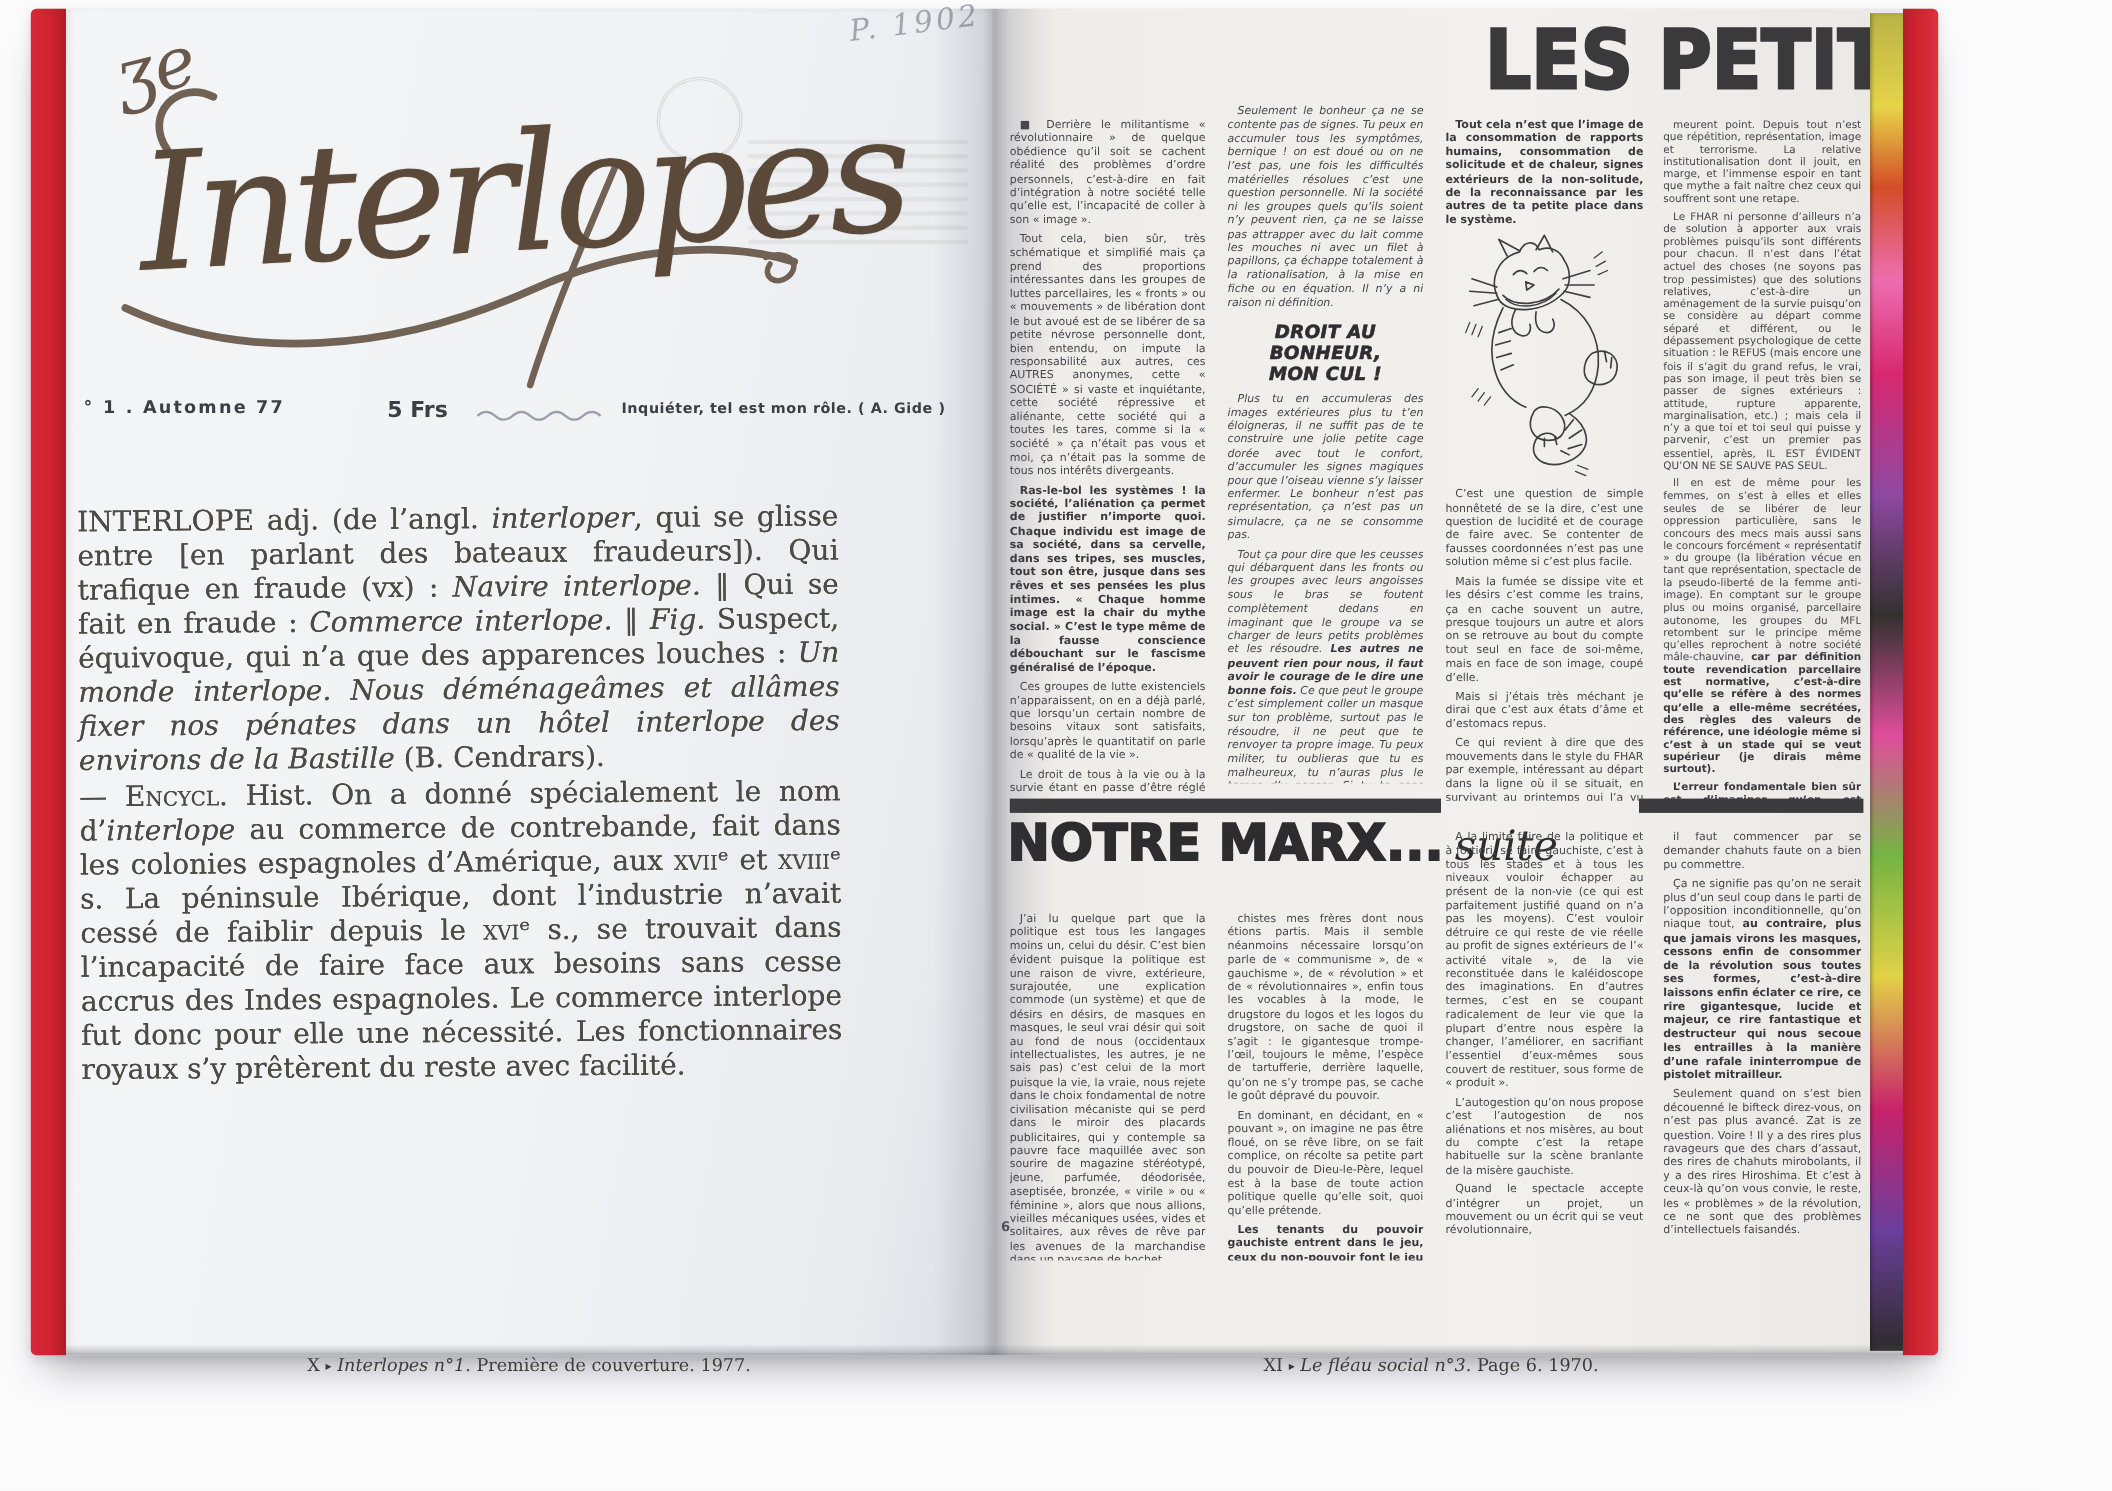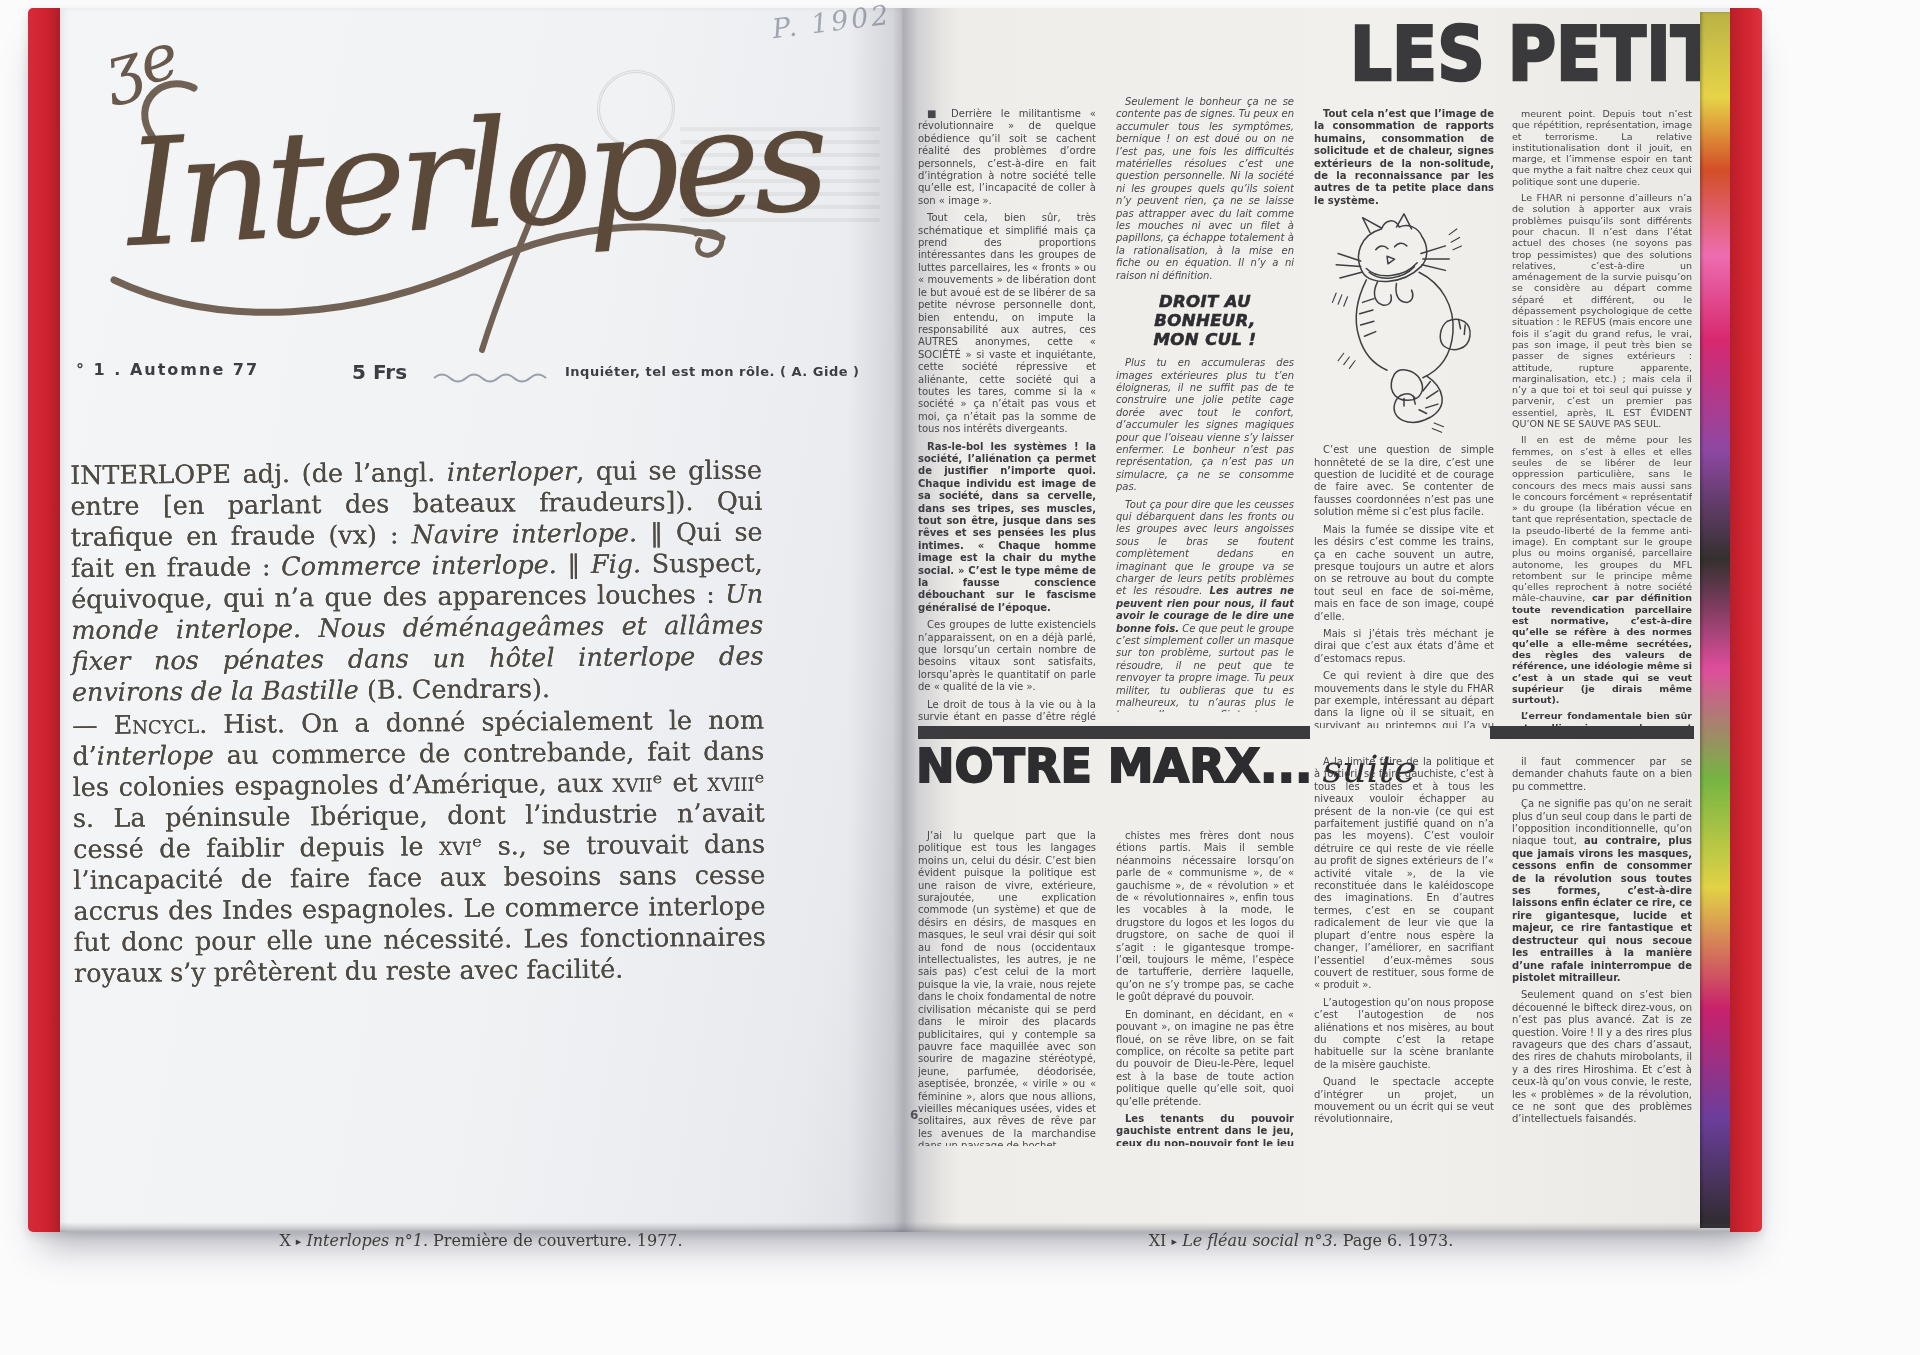--- a/index.html
+++ b/index.html
@@ -184,21 +184,21 @@
       <path d="M16 150 l-6 8 M22 154 l-6 8 M28 158 l-6 8" stroke-width="1.2"></path>
       <path d="M112 224 l10 4 M110 230 l10 4" stroke-width="1.2"></path>
     </g>
   </svg>
           <p class="np"><span class="">C’est une question de simple honnêteté de se la dire, c’est une question de lucidité et de courage de faire avec. Se contenter de fausses coordonnées n’est pas une solution même si c’est plus facile.</span></p>
           <p class="np"><span class="">Mais la fumée se dissipe vite et les désirs c’est comme les trains, ça en cache souvent un autre, presque toujours un autre et alors on se retrouve au bout du compte tout seul en face de soi-même, mais en face de son image, coupé d’elle.</span></p>
           <p class="np"><span class="">Mais si j’étais très méchant je dirai que c’est aux états d’âme et d’estomacs repus.</span></p>
           <p class="np"><span class="">Ce qui revient à dire que des mouvements dans le style du FHAR par exemple, intéressant au départ dans la ligne où il se situait, en survivant au printemps qui l’a vu naître, en se popularisant est devenu aberrant. Il a cherché sa libération </span></p>
         </div>
       <div class="col small" style="left:610px;top:100px;width:180px;height:620px;">
-          <p class="np"><span class="">meurent point. Depuis tout n’est que répétition, représentation, image et terrorisme. La relative institutionalisation dont il jouit, en marge, et l’immense espoir en tant que mythe a fait naître chez ceux qui politique sont une duperie.</span></p>
+          <p class="np"><span class="">meurent point. Depuis tout n’est que répétition, représentation, image et terrorisme. La relative institutionalisation dont il jouit, en marge, et l’immense espoir en tant que mythe a fait naître chez ceux qui souffrent sont une retape.</span></p>
           <p class="np"><span class="">Le FHAR ni personne d’ailleurs n’a de solution à apporter aux vrais problèmes puisqu’ils sont différents pour chacun. Il n’est dans l’état actuel des choses (ne soyons pas trop pessimistes) que des solutions relatives, c’est-à-dire un aménagement de la survie puisqu’on se considère au départ comme séparé et différent, ou le dépassement psychologique de cette situation : le REFUS (mais encore une fois il s’agit du grand refus, le vrai, pas son image, il peut très bien se passer de signes extérieurs : attitude, rupture apparente, marginalisation, etc.) ; mais cela il n’y a que toi et toi seul qui puisse y parvenir, c’est un premier pas essentiel, après, IL EST ÉVIDENT QU’ON NE SE SAUVE PAS SEUL.</span></p>
           <p class="np"><span class="">Il en est de même pour les femmes, on s’est à elles et elles seules de se libérer de leur oppression particulière, sans le concours des mecs mais aussi sans le concours forcément « représentatif » du groupe (la libération vécue en tant que représentation, spectacle de la pseudo-liberté de la femme anti-image). En comptant sur le groupe plus ou moins organisé, parcellaire autonome, les groupes du MFL retombent sur le principe même qu’elles reprochent à notre société mâle-chauvine, </span><span class="b ">car par définition toute revendication parcellaire est normative, c’est-à-dire qu’elle se réfère à des normes qu’elle a elle-même secrétées, des règles des valeurs de référence, une idéologie même si c’est à un stade qui se veut supérieur (je dirais même surtout).</span></p>
           <p class="np bp"><span class="">L’erreur fondamentale bien sûr est d’imaginer qu’on est différent, de proclamer cette prétendue différence et de revendiquer sa spécificité.</span></p>
         </div>
 
       <div class="bar" style="left:16px;top:718px;width:392px;"></div>
       <div class="bar" style="left:588px;top:718px;width:204px;"></div>
 
       <div class="marx">
         <span class="marx-main">NOTRE MARX...</span><span class="marx-suite">suite</span>
@@ -222,21 +222,21 @@
           <p class="np"><span class="">Ça ne signifie pas qu’on ne serait plus d’un seul coup dans le parti de l’opposition inconditionnelle, qu’on niaque tout, </span><span class="b ">au contraire, plus que jamais virons les masques, cessons enfin de consommer de la révolution sous toutes ses formes, c’est-à-dire laissons enfin éclater ce rire, ce rire gigantesque, lucide et majeur, ce rire fantastique et destructeur qui nous secoue les entrailles à la manière d’une rafale ininterrompue de pistolet mitrailleur.</span></p>
           <p class="np"><span class="">Seulement quand on s’est bien découenné le bifteck direz-vous, on n’est pas plus avancé. Zat is ze question. Voire ! Il y a des rires plus ravageurs que des chars d’assaut, des rires de chahuts mirobolants, il y a des rires Hiroshima. Et c’est à ceux-là qu’on vous convie, le reste, les « problèmes » de la révolution, ce ne sont que des problèmes d’intellectuels faisandés.</span></p>
         </div>
 
       <div class="pageno">6</div>
 
       <div class="caption">
         <span>XI</span>
         <span class="arr">▸</span>
         <i>Le fléau social n°3.</i>
-        <span>Page 6. 1973.</span>
+        <span>Page 6. 1970.</span>
       </div>
     </div>
 
     <div class="spine-shade"></div>
     <div class="edge-color"></div>
     <div class="cover-right"></div>
   </div>
 </div>
 
 </body></html>

